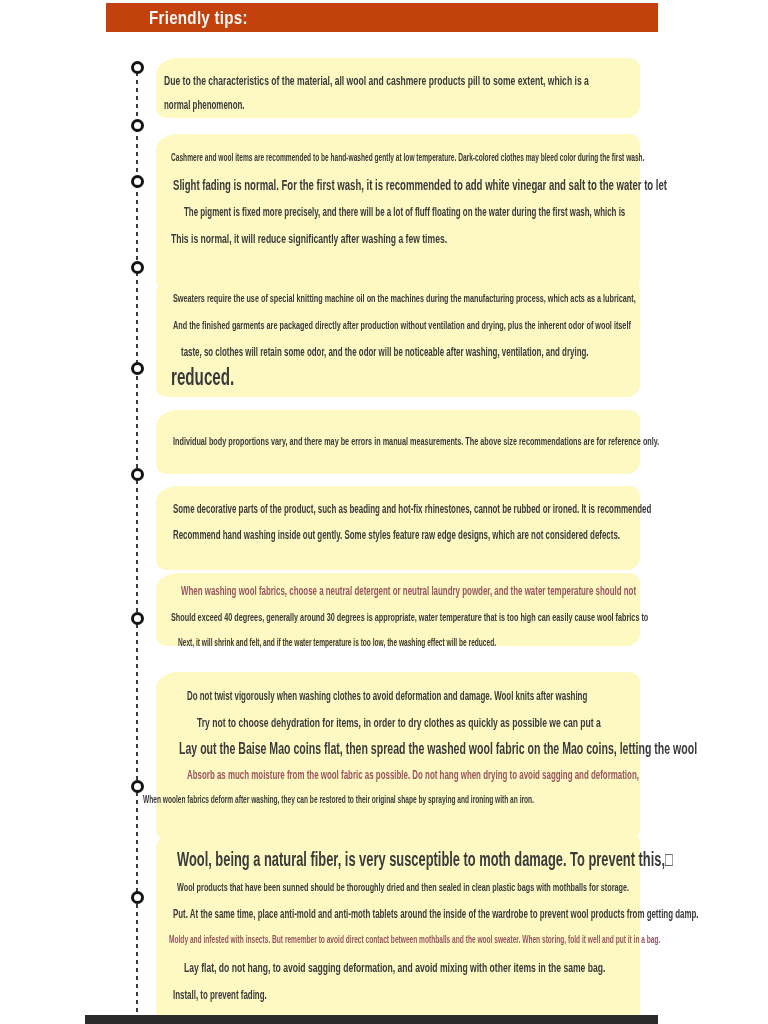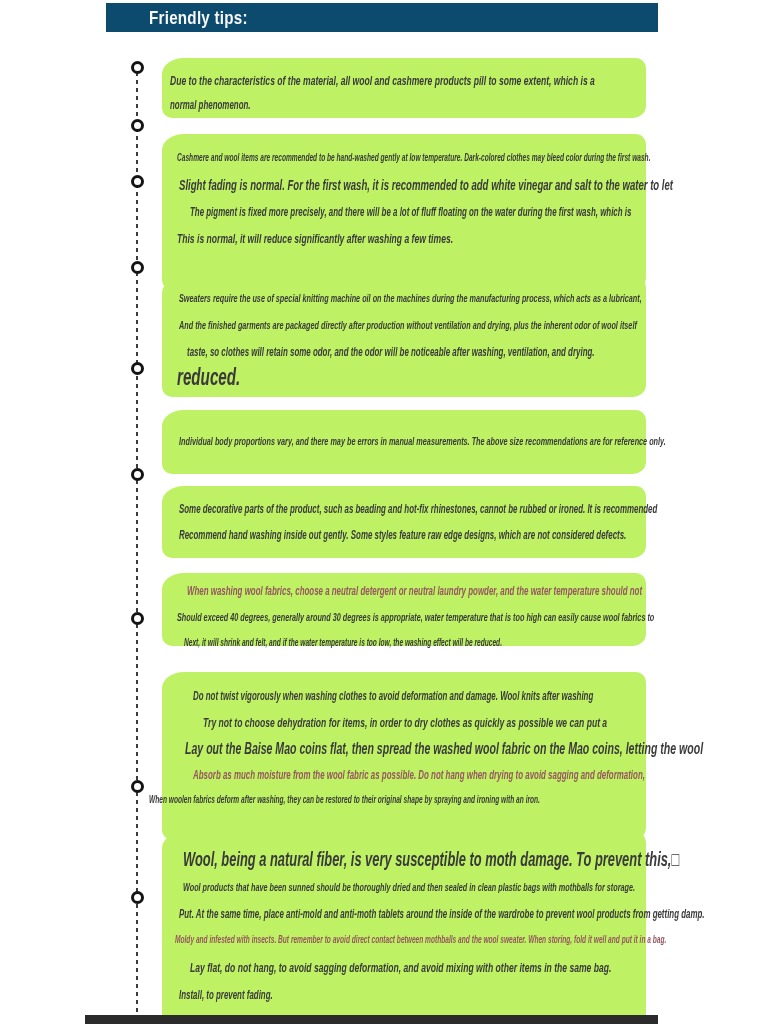--- a/index.html
+++ b/index.html
@@ -4,42 +4,41 @@
 <style>
   html,body{margin:0;padding:0;}
   body{
     width:768px;height:1024px;position:relative;overflow:hidden;
     background:#ffffff;
     font-family:"Liberation Sans", sans-serif;
   }
   
   .header-bar{
     position:absolute;left:106px;top:3px;width:552px;height:29px;
-    background:#0c4a6e;
+    background:#c2410c;
   }
   .header-title{
     display:inline-block;margin-left:43px;line-height:29px;
     font-size:19px;font-weight:700;color:#f7f7f7;white-space:nowrap;
     transform:scaleX(0.8);transform-origin:0 50%;letter-spacing:.3px;
   }
   
   .timeline-line{
     position:absolute;left:136px;top:64px;width:2px;height:960px;
     background:repeating-linear-gradient(to bottom,#3a3a3a 0 4px,transparent 4px 8px);
   }
   .node{
     position:absolute;left:131px;width:7px;height:7px;
     border:3px solid #141414;border-radius:50%;background:#ffffff;z-index:2;
   }
   
   .tip{
-    position:absolute;left:162px;width:484px;
-    background:#bef264;
+    position:absolute;left:156px;width:484px;
+    background:#fef9c3;
     border-radius:22px 10px 14px 10px / 16px 10px 12px 10px;
-    font-style:italic;
   }
   .line{
     position:absolute;white-space:nowrap;color:#3a3a3a;font-weight:700;
     transform:scaleX(0.66);transform-origin:0 0;
   }
   .accent{color:#96555f;}
   .s9 {font-size:10px;  line-height:12px;}
   .s10{font-size:11px;  line-height:13px;}
   .s11{font-size:12px;  line-height:14px;}
   .s12{font-size:13px;  line-height:15px;}
@@ -87,21 +86,21 @@
   <div class="line s10" style="left:17px;top:15px">Sweaters require the use of special knitting machine oil on the machines during the manufacturing process, which acts as a lubricant,</div>
   <div class="line s10" style="left:17px;top:42px">And the finished garments are packaged directly after production without ventilation and drying, plus the inherent odor of wool itself</div>
   <div class="line s11" style="left:25px;top:68px">taste, so clothes will retain some odor, and the odor will be noticeable after washing, ventilation, and drying.</div>
   <div class="line s21" style="left:15px;top:88px">reduced.</div>
 </section>
 
 <section class="tip" style="top:410px;height:64px">
   <div class="line s10" style="left:17px;top:25px">Individual body proportions vary, and there may be errors in manual measurements. The above size recommendations are for reference only.</div>
 </section>
 
-<section class="tip" style="top:486px;height:72px">
+<section class="tip" style="top:486px;height:84px">
   <div class="line s11" style="left:17px;top:16px">Some decorative parts of the product, such as beading and hot-fix rhinestones, cannot be rubbed or ironed. It is recommended</div>
   <div class="line s11" style="left:17px;top:42px">Recommend hand washing inside out gently. Some styles feature raw edge designs, which are not considered defects.</div>
 </section>
 
 <section class="tip" style="top:573px;height:73px">
   <div class="line s11 accent" style="left:25px;top:11px">When washing wool fabrics, choose a neutral detergent or neutral laundry powder, and the water temperature should not</div>
   <div class="line s10" style="left:15px;top:38px">Should exceed 40 degrees, generally around 30 degrees is appropriate, water temperature that is too high can easily cause wool fabrics to</div>
   <div class="line s9" style="left:22px;top:64px">Next, it will shrink and felt, and if the water temperature is too low, the washing effect will be reduced.</div>
 </section>
 

